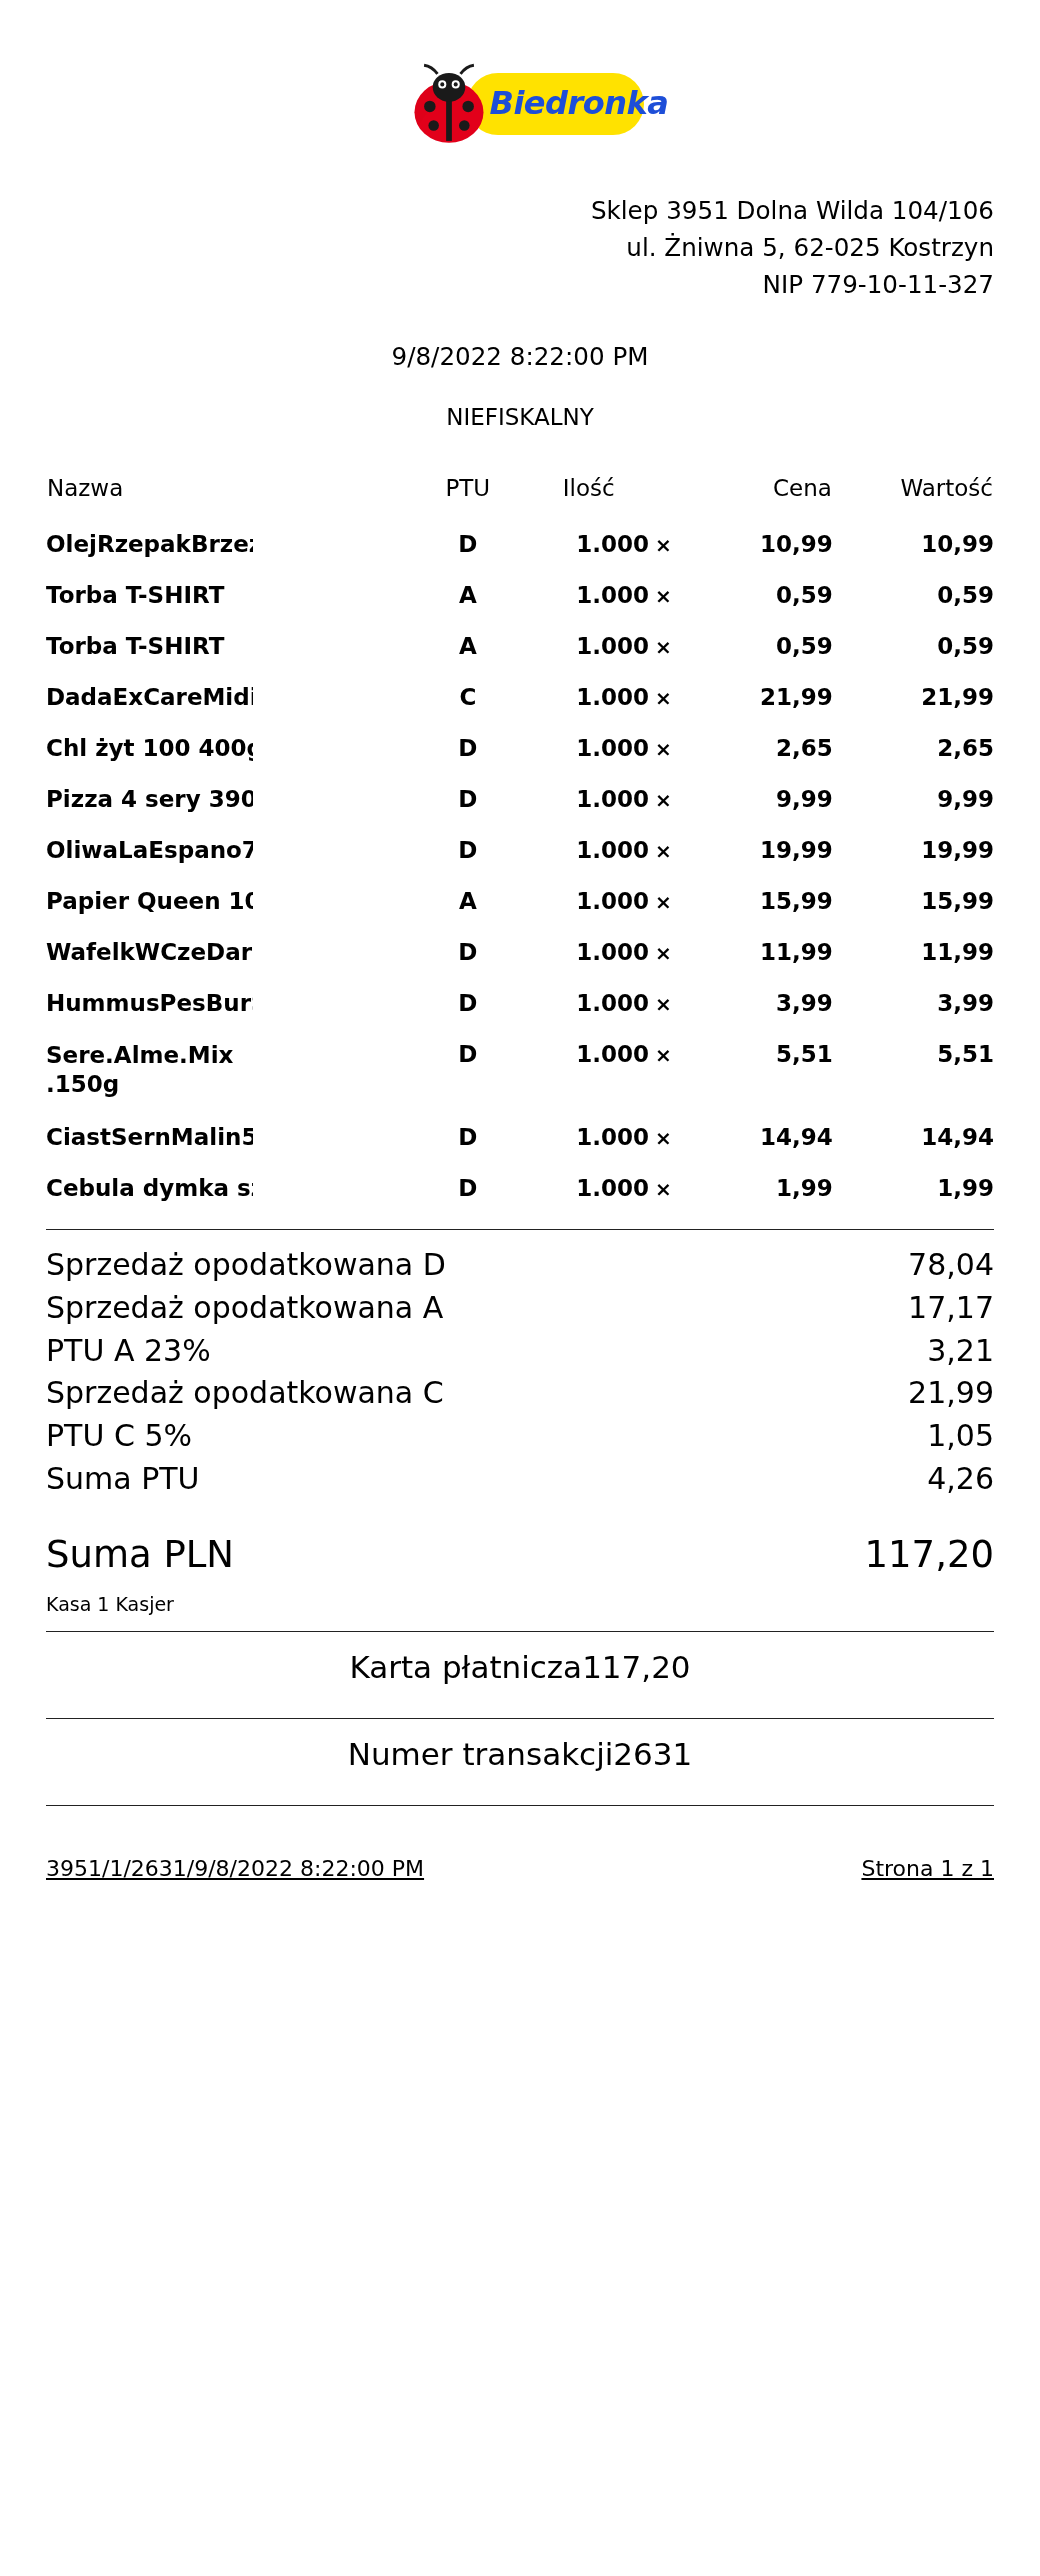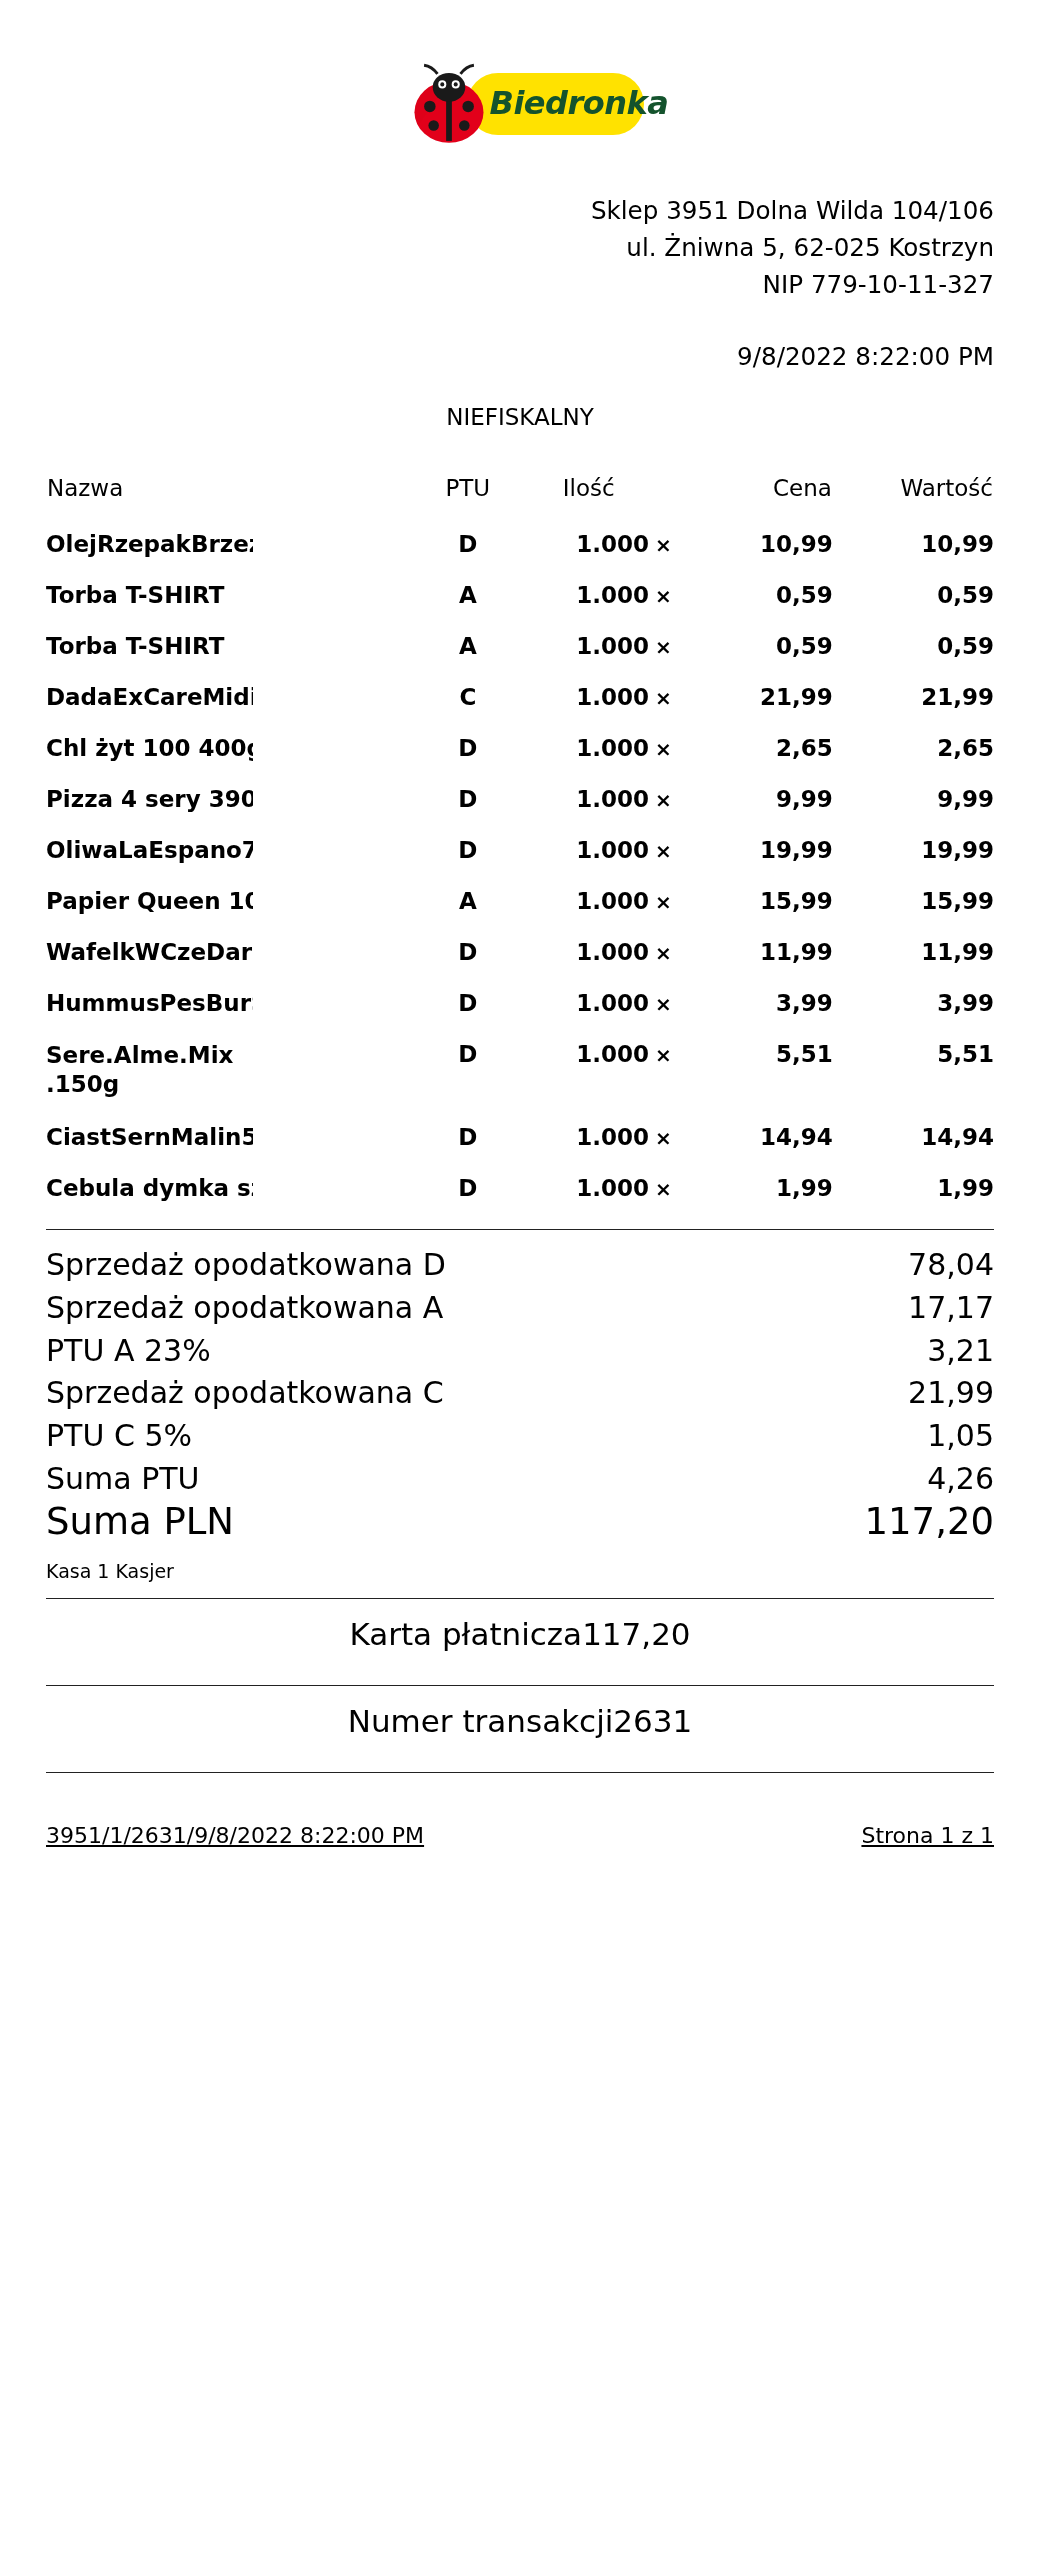--- a/index.html
+++ b/index.html
@@ -44,42 +44,42 @@
   }
   .logo-text {
     position: absolute;
     left: 94px;
     top: 26px;
     width: 154px;
     font-family: "DejaVu Sans", sans-serif;
     font-weight: bold;
     font-style: italic;
     font-size: 32px;
-    color: #14532d;
+    color: #1d4ed8;
     letter-spacing: -0.5px;
   }
   .bug {
     position: absolute;
     left: 7.7px;
     top: 3.9px;
     width: 92px;
     height: 85px;
   }
 
   
   .store-head {
     text-align: right;
     font-size: 24.6px;
     line-height: 37px;
     font-family: "DejaVu Sans", sans-serif;
   }
   .datetime {
     margin-top: 39px;
     font-size: 24.6px;
-    text-align: right;
+    text-align: center;
   }
   .niefiskalny {
     margin-top: 33px;
     margin-bottom: 9.6px;
     text-align: center;
     font-size: 23px;
   }
 
   
   table.items {
@@ -140,20 +140,21 @@
   }
   .tax-table td {
     padding: 3.9px 0;
   }
   .tax-table td.r { text-align: right; }
 
   .sum-row {
     display: flex;
     justify-content: space-between;
     align-items: baseline;
+    margin-top: 33px;
     margin-bottom: 17.3px;
   }
   .sum-label { font-size: 37px; }
   .sum-value { font-size: 37px; }
 
   .cashier {
     font-size: 19px;
     margin-bottom: 11.6px;
   }
   .pay-row, .trx-row {

